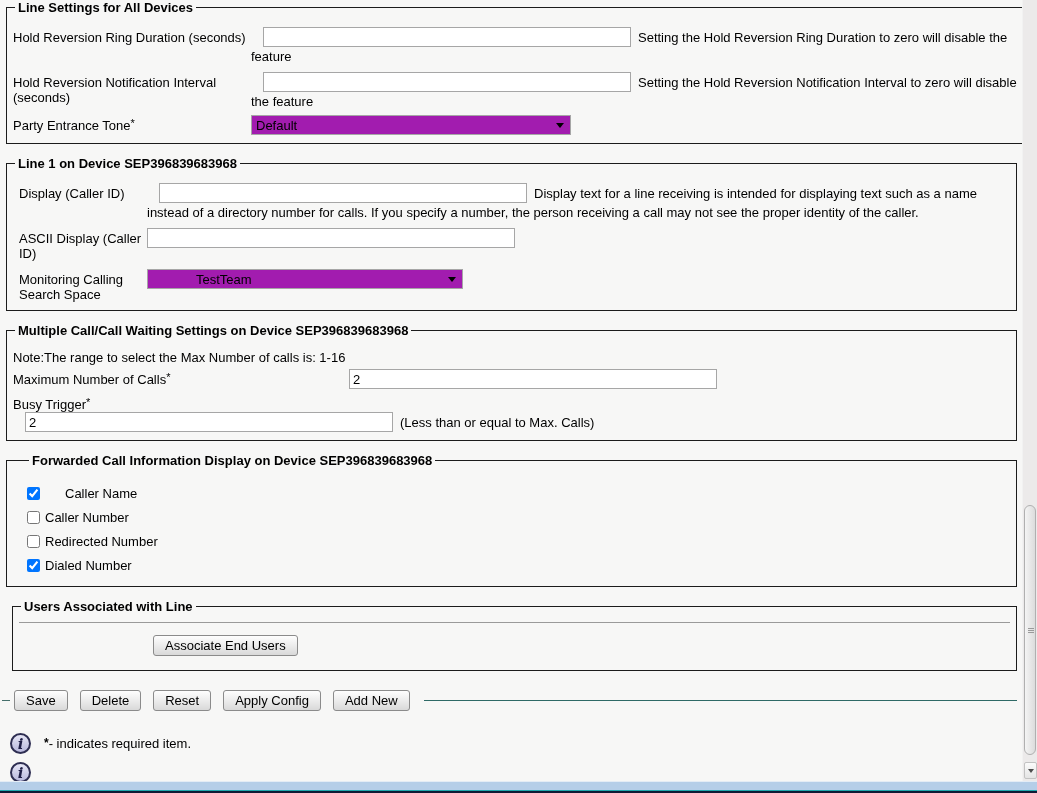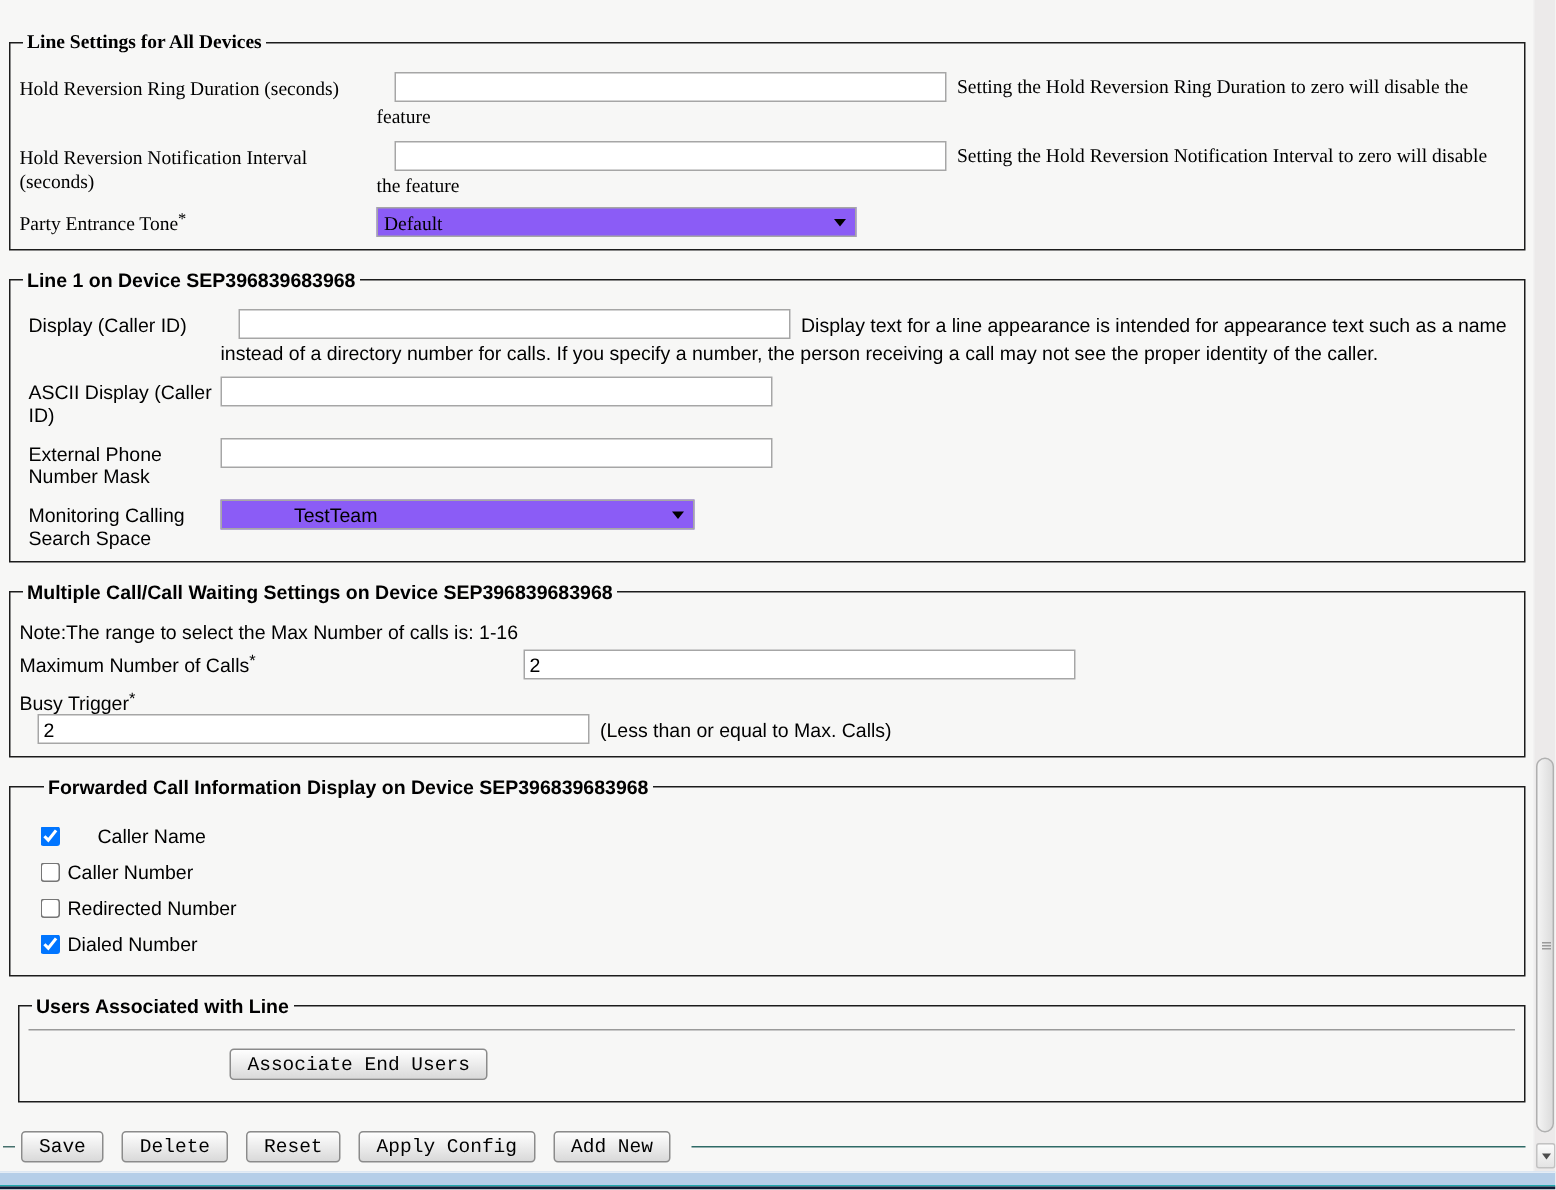--- a/index.html
+++ b/index.html
@@ -21,21 +21,21 @@
   input[type=text] {
     width:368px; height:20px; border:1px solid #a6a6a6; background:#fff;
     font-family:inherit; font-size:13px; padding:1px 3px; outline:none;
   }
   .help { margin-left:7px; white-space:nowrap; }
   .wrap { margin-top:2px; }
   sup.req { font-size:11px; vertical-align:top; line-height:1; }
   .selwrap { position:relative; display:inline-block; }
   select {
     appearance:none; -webkit-appearance:none; -moz-appearance:none;
-    border:1px solid #a6a6a6; background:#8b5cf6; height:20px;
+    border:1px solid #a6a6a6; background:#a21caf; height:20px;
     font-family:inherit; font-size:13px; padding:0 20px 0 4px; outline:none; border-radius:0;
   }
   .selarrow {
     position:absolute; right:7px; top:8px; width:0; height:0; pointer-events:none;
     border-left:4px solid transparent; border-right:4px solid transparent;
     border-top:5px solid #000;
   }
   
   .f1 .lbl { width:238px; }
   
@@ -44,21 +44,21 @@
   
   .f3 .lbl { width:336px; }
   .note { margin-top:8px; }
   
   .chkrow { display:flex; align-items:center; margin-top:10px; height:14px; }
   .chkrow input { width:13px; height:13px; margin-right:5px; }
   
   .f5 hr { border:none; border-top:1px solid #9a9a9a; margin:4px 0 0 0; }
   .assoc-wrap { margin:12px 0 4px 134px; }
   button {
-    font-family:Liberation Mono, monospace; font-size:13px; color:#000;
+    font-family:Liberation Sans, sans-serif; font-size:13px; color:#000;
     border:1px solid #8b8b8b; border-radius:3px; padding:2px 11px;
     background:linear-gradient(#fefefe,#ececec 50%,#d9d9d9);
     cursor:pointer;
   }
   
   .actions { display:flex; align-items:center; margin:19px 5px 0 2px; }
   .dashlead { width:8px; height:1px; background:#46706c; margin-right:4px; }
   .actions button { margin-right:12px; }
   .ruletrail { flex:1 1 auto; height:1px; background:#2f6a66; margin-left:2px; }
   
@@ -96,21 +96,21 @@
   .bottom-bar { position:absolute; left:0; bottom:0; width:1037px; }
   .bar-blue { height:9px; background:#b5cee8; border-top:1px solid #e4ecf5; }
   .bar-teal { height:1px; background:#1fa8ad; }
   .bar-navy { height:2px; background:#0f1a35; }
 </style>
 </head>
 <body>
 
 <div class="content">
 
-  <fieldset class="f1" style="margin-top:20px;font-family:Liberation Serif, serif;">
+  <fieldset class="f1" style="margin-top:0;">
     <legend>Line Settings for All Devices</legend>
 
     <div class="row">
       <div class="lbl">Hold Reversion Ring Duration (seconds)</div>
       <div class="fld">
         <div class="fldline">
           <input type="text" value="" style="">
           <span class="help">Setting the Hold Reversion Ring Duration to zero will disable the</span>
         </div>
         <div class="wrap">feature</div>
@@ -144,39 +144,33 @@
   </fieldset>
 
   <fieldset class="f2">
     <legend style="margin-left:-4px;">Line 1 on Device SEP396839683968</legend>
 
     <div class="row">
       <div class="lbl">Display (Caller ID)</div>
       <div class="fld">
         <div class="fldline">
           <input type="text" value="" style="">
-          <span class="help">Display text for a line appearance is intended for appearance text such as a name</span>
+          <span class="help">Display text for a line receiving is intended for displaying text such as a name</span>
         </div>
         <div class="wrap">instead of a directory number for calls. If you specify a number, the person receiving a call may not see the proper identity of the caller.</div>
       </div>
     </div>
 
     <div class="row">
       <div class="lbl">ASCII Display (Caller ID)</div>
       <div class="fld">
         <input type="text" value="" style="">
       </div>
     </div>
 
-    <div class="row">
-      <div class="lbl">External Phone Number Mask</div>
-      <div class="fld">
-        <input type="text" value="" style="">
-      </div>
-    </div>
 
     <div class="row">
       <div class="lbl">Monitoring Calling Search Space</div>
       <div class="fld">
         <span class="selwrap">
           <select style="width:316px;padding-left:48px;">
             <option>TestTeam</option>
           </select>
           <span class="selarrow"></span>
         </span>

